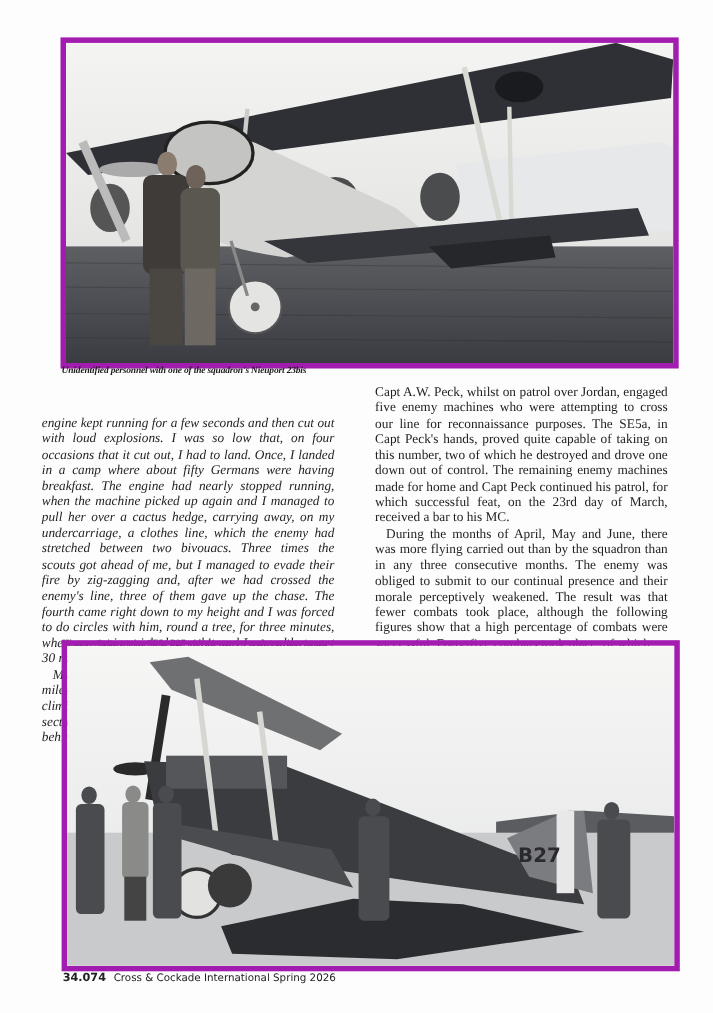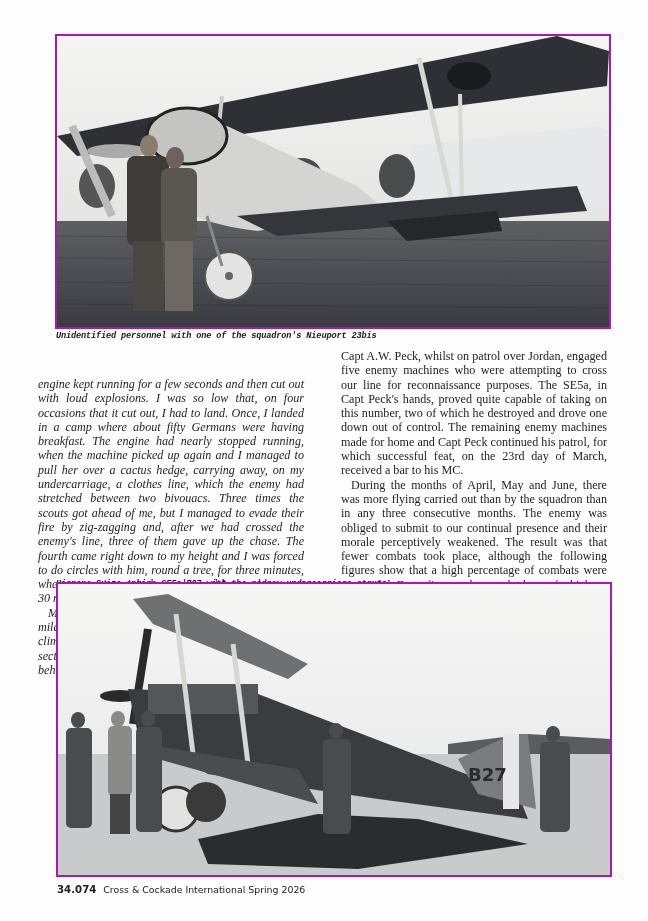--- a/index.html
+++ b/index.html
@@ -1,27 +1,27 @@
 <!DOCTYPE html>
 <html><head>
 <meta charset="utf-8">
 <style>
   html, body { margin: 0; padding: 0; }
   body {
     width: 648px; height: 921px; background: #fdfdfd; position: relative; overflow: hidden;
     font-family: "DejaVu Serif", "Liberation Serif", serif; color: #222;
   }
   .photo {
-    position: absolute; border: 2px solid #a21caf; overflow: hidden; text-align: right;
+    position: absolute; border: 5px solid #a21caf; overflow: hidden; text-align: right;
   }
   .photo svg { display: block; width: 100%; height: 100%; }
   #photo-top { left: 55px; top: 34px; width: 552px; height: 291px; }
   #photo-bottom { left: 56px; top: 582px; width: 552px; height: 291px; }
   .caption {
-    position: absolute; font-family: Liberation Mono, monospace;
+    position: absolute; font-family: Liberation Serif, serif;
     font-weight: bold; font-style: italic; font-size: 8.6px; color: #1a1a1a; letter-spacing: -0.15px;
     white-space: nowrap;
   }
   #caption-top { left: 56px; top: 331px; }
   #caption-bottom { left: 56px; top: 579px; }
   .col {
     position: absolute; font-family: "Liberation Serif", "DejaVu Serif", serif;
     font-size: 12.1px; line-height: 14.3px; text-align: justify; color: #1e1e1e;
   }
   #col-left { left: 38px; top: 349px; width: 266px; font-style: italic; margin-top: 28px; }

